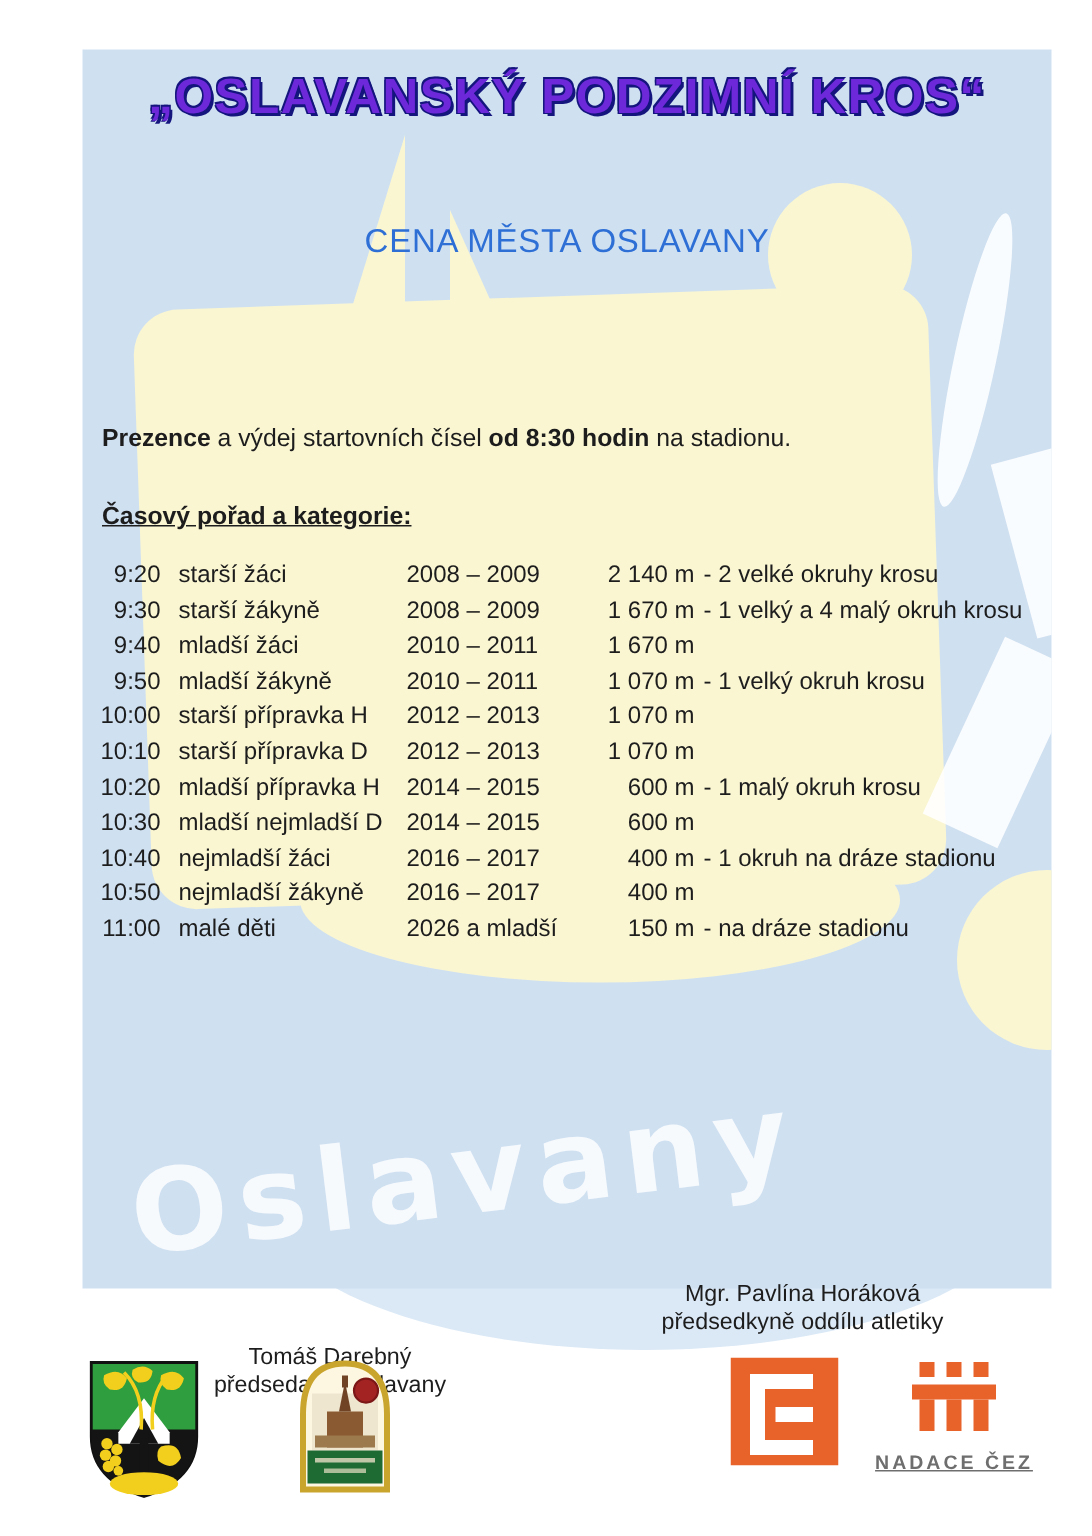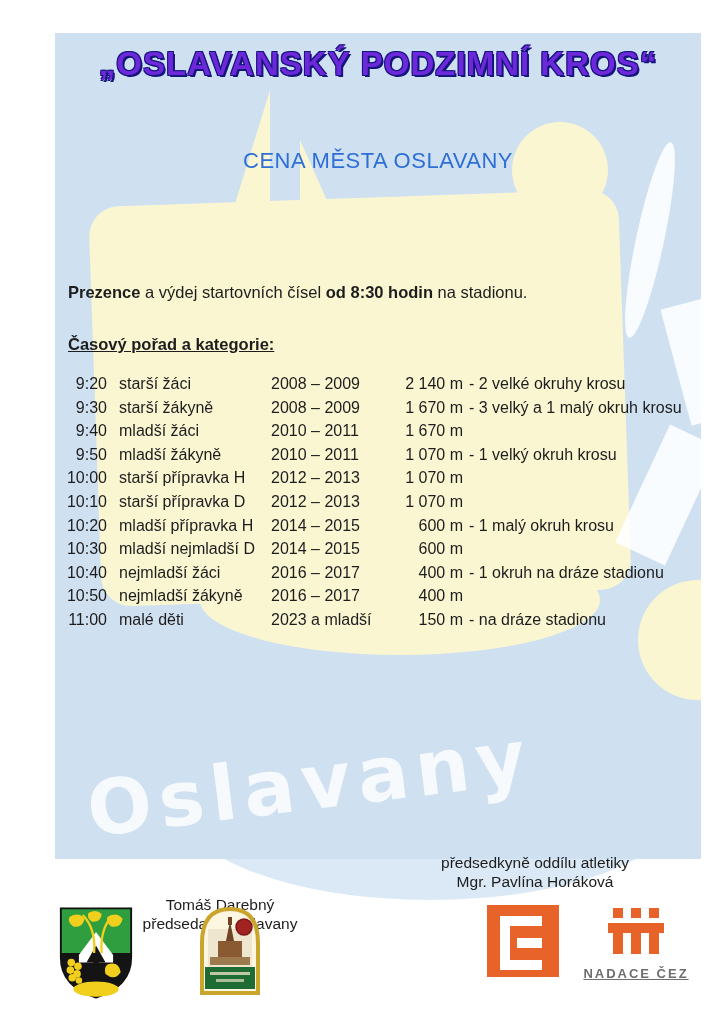--- a/index.html
+++ b/index.html
@@ -115,21 +115,21 @@
           <span class="t-cat">starší žáci</span>
           <span class="t-years">2008 – 2009</span>
           <span class="t-dist">2 140 m</span>
           <span class="t-note">- 2 velké okruhy krosu</span>
         </div>
       <div class="trow">
           <span class="t-time">9:30</span>
           <span class="t-cat">starší žákyně</span>
           <span class="t-years">2008 – 2009</span>
           <span class="t-dist">1 670 m</span>
-          <span class="t-note">- 3 velký a 1 malý okruh krosu</span>
+          <span class="t-note">- 1 velký a 4 malý okruh krosu</span>
         </div>
       <div class="trow">
           <span class="t-time">9:40</span>
           <span class="t-cat">mladší žáci</span>
           <span class="t-years">2010 – 2011</span>
           <span class="t-dist">1 670 m</span>
           <span class="t-note"></span>
         </div>
       <div class="trow">
           <span class="t-time">9:50</span>
@@ -176,35 +176,35 @@
       <div class="trow">
           <span class="t-time">10:50</span>
           <span class="t-cat">nejmladší žákyně</span>
           <span class="t-years">2016 – 2017</span>
           <span class="t-dist">400 m</span>
           <span class="t-note"></span>
         </div>
       <div class="trow">
           <span class="t-time">11:00</span>
           <span class="t-cat">malé děti</span>
-          <span class="t-years">2023  a mladší</span>
+          <span class="t-years">2026  a mladší</span>
           <span class="t-dist">150 m</span>
           <span class="t-note">- na dráze stadionu</span>
         </div>
     </div>
 
   </div>
 
   <div class="sig sig-left">
     <div>Tomáš Darebný</div>
     <div>předseda TJ Oslavany</div>
   </div>
   <div class="sig sig-right">
+    <div>Mgr. Pavlína Horáková</div>
     <div>předsedkyně oddílu atletiky</div>
-    <div>Mgr. Pavlína Horáková</div>
   </div>
 
   <div class="logos">
 
     <div class="logo logo-coa">
       <svg width="76" height="96" viewBox="0 0 80 100">
         <path d="M3,3 H77 V55 Q77,85 40,97 Q3,85 3,55 Z" fill="#2e9e3e" stroke="#111" stroke-width="2"></path>
         <path d="M3,50 H77 V55 Q77,85 40,97 Q3,85 3,55 Z" fill="#141414"></path>
         <path d="M22,52 L40,28 L58,52 L58,60 L22,60 Z" fill="#ffffff"></path>
         <path d="M30,60 L40,42 L50,60 Z" fill="#141414"></path>

